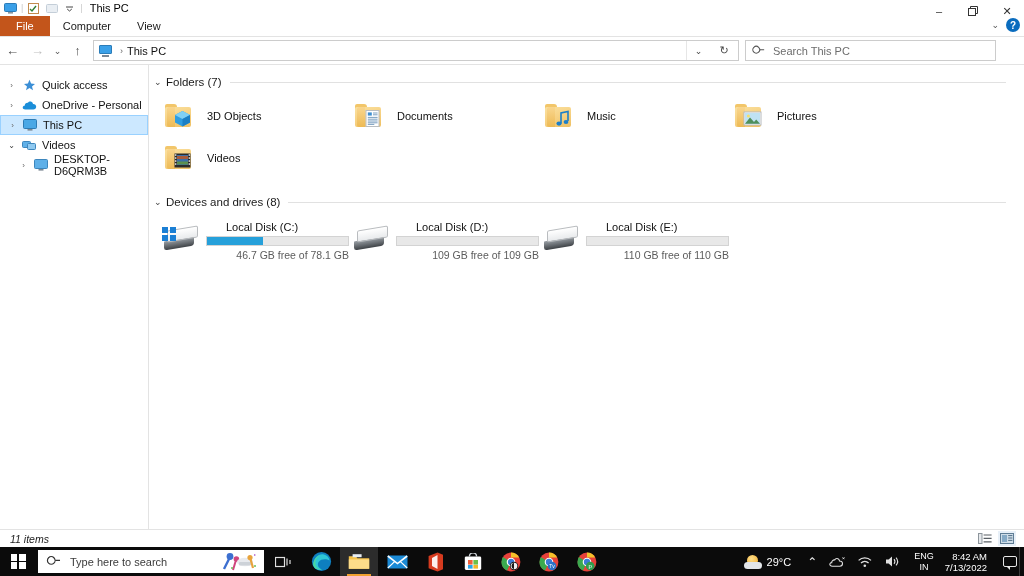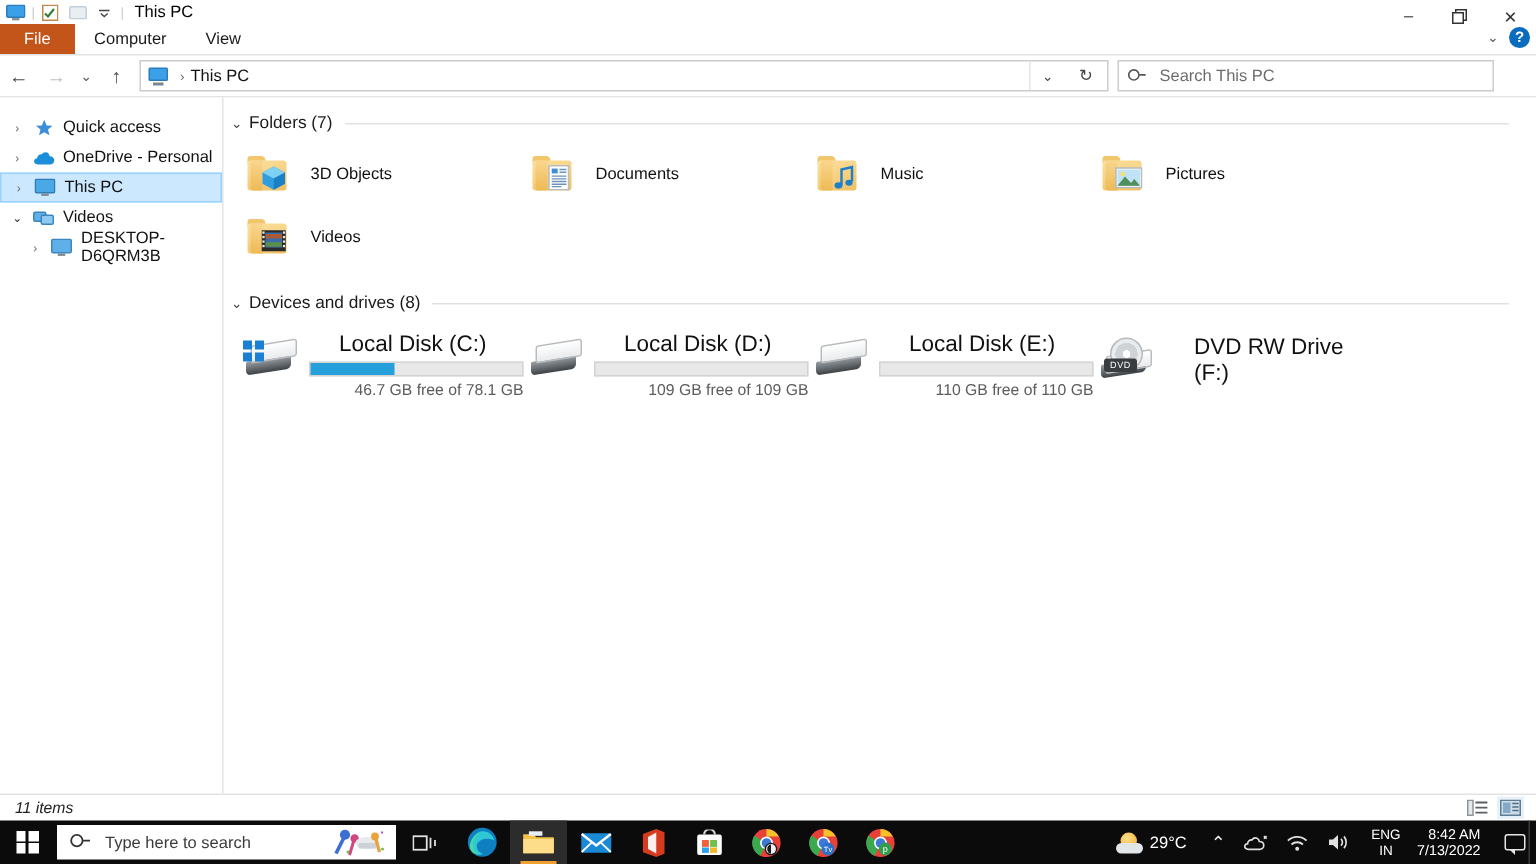--- a/index.html
+++ b/index.html
@@ -191,21 +191,21 @@
     background: radial-gradient(circle at 50% 50%, #ffffff 0 18%, #cfd3d6 19% 52%, #e9ecee 53% 100%);
     border: 1px solid #b5b9bc;
   }
   .dvd-badge {
     position: absolute; left: 4px; top: 14px; width: 22px; height: 9px; z-index: 6;
     background: #3a3d40; border-radius: 2px; color: #fff; font-size: 6px;
     display: flex; align-items: center; justify-content: center; letter-spacing: .4px;
     font-family: "Liberation Sans", sans-serif;
   }
   .drive-info { margin-left: 6px; padding-top: 2px; }
-  .drive-name { font-size: 15px; color: #111; padding-left: 20px; }
+  .drive-name { font-size: 11px; color: #111; padding-left: 20px; }
   .drive-bar {
     width: 143px; height: 10px; background: #e8e8e8; border: 1px solid #d3d3d3;
     margin-top: 3px; position: relative;
   }
   .drive-fill { height: 100%; background: #26a0da; }
   .drive-free { font-size: 10.5px; color: #5c5c5c; margin-top: 3px; text-align: right; }
 
   
   .statusbar {
     position: absolute; top: 529px; left: 0; width: 1024px; height: 18px;
@@ -580,31 +580,20 @@
       </div>
       <div class="drive-info">
         <div class="drive-name">Local Disk (E:)</div>
         <div class="drive-bar">
             <div class="drive-fill" style="width:0%"></div>
           </div>
         <div class="drive-free">110 GB free of 110 GB</div>
       </div>
     </div>
 
-    <div class="drive-tile">
-      <div class="drive-icon">
-        <span class="dvd-disc"></span>
-        <span class="drive-front" style="top:16px;"></span>
-        <span class="drive-top" style="top:10px;"></span>
-        <span class="dvd-badge">DVD</span>
-      </div>
-      <div class="drive-info" style="padding-top:4px;">
-        <div class="drive-name">DVD RW Drive (F:)</div>
-      </div>
-    </div>
   </div>
 </div>
 
 <div class="statusbar">
   <span class="status-text">11 items</span>
   <div class="view-btns">
     <div class="view-btn">
       <svg width="14" height="11" viewBox="0 0 14 11">
           <rect x="0.5" y="0.5" width="3.5" height="10" fill="#e6e9ec" stroke="#8d959c"></rect>
           <g stroke="#5a6066" stroke-width="1.2">

